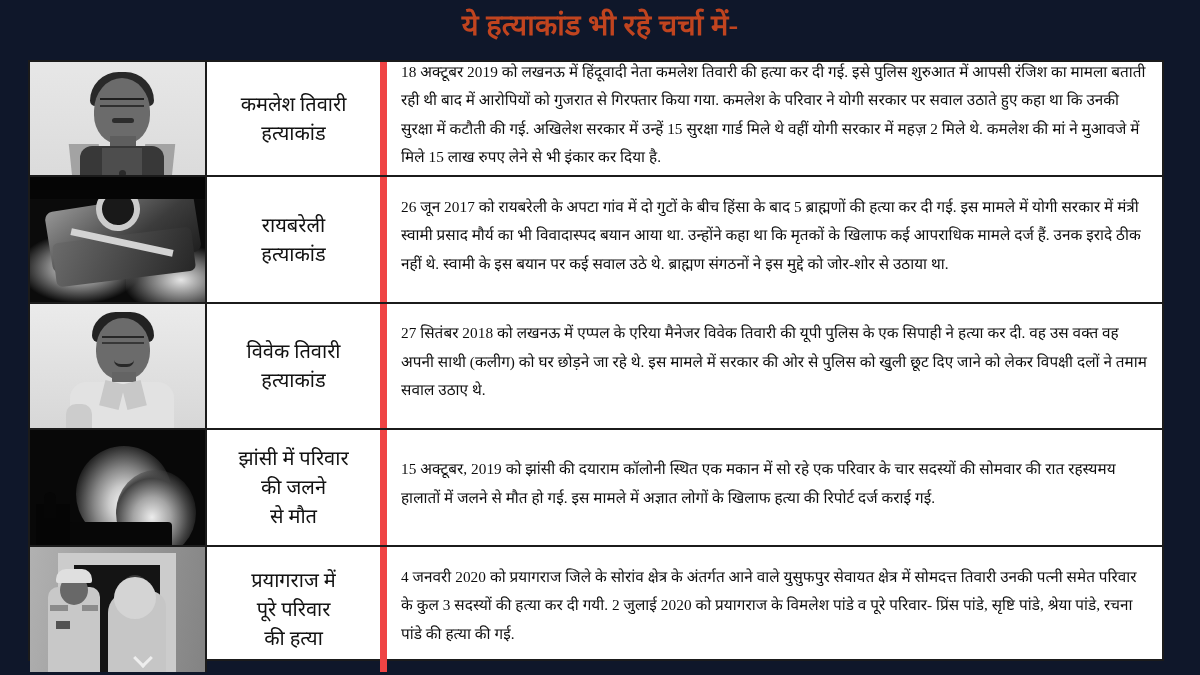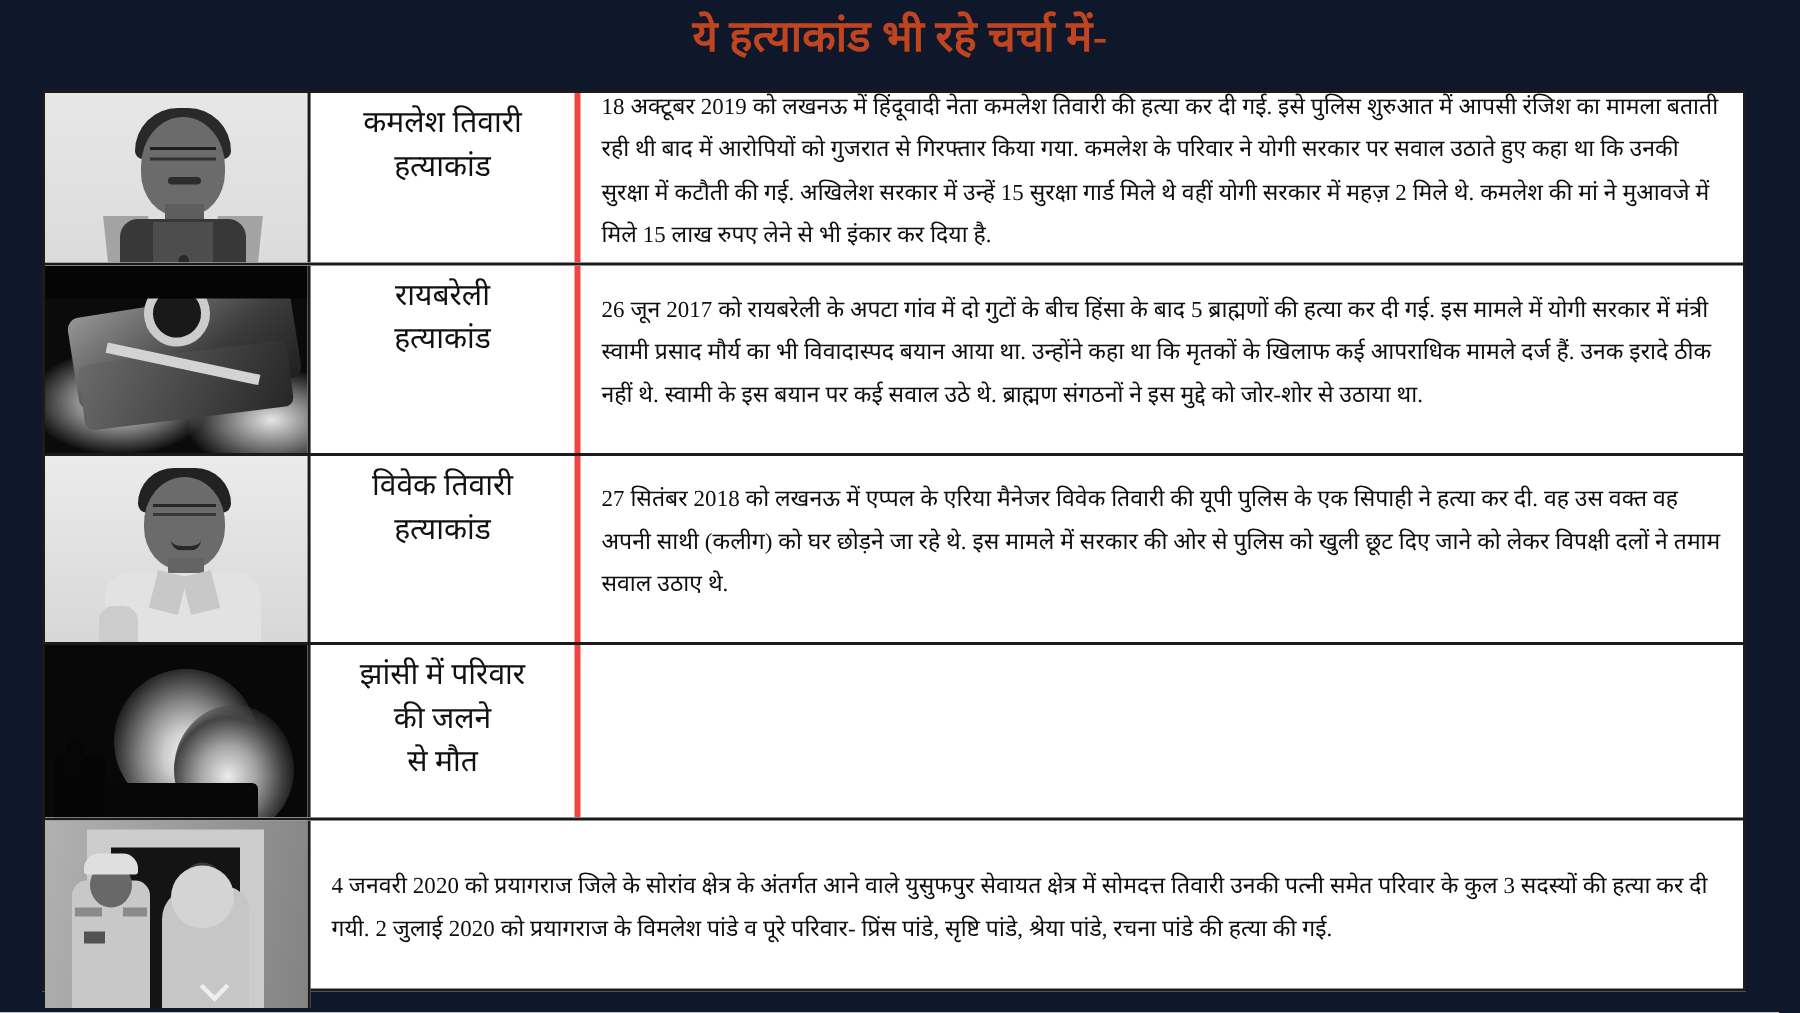--- a/index.html
+++ b/index.html
@@ -50,22 +50,23 @@
     border-right: 2px solid #1b1b1b;
   }
   .cell-photo .photo {
     position: absolute;
     inset: 0;
     filter: grayscale(100%);
   }
   .cell-label {
     width: 180px;
     flex: 0 0 180px;
-    border-right: 4px solid #ef4444;
+    border-right: 7px solid #ef4444;
     display: flex;
+    align-items: center;
     justify-content: center;
     padding: 6px 6px;
   }
   .cell-label .label-text {
     font-family: "Liberation Serif", "DejaVu Serif", serif;
     font-size: 20px;
     color: #111111;
     text-align: center;
     line-height: 1.45;
     white-space: pre-line;
@@ -233,39 +234,47 @@
             <div class="ph roof"></div>
           <div class="ph sil"></div>
             <div class="ph tower"></div>
         </div>
       </div>
       <div class="cell-label">
         <div class="label-text">झांसी में परिवार
 की जलने
 से मौत</div>
       </div>
+      <div class="cell-body">
+        <div class="body-text">15  अक्टूबर, 2019  को झांसी की दयाराम कॉलोनी स्थित एक मकान में सो रहे एक परिवार के चार सदस्यों की सोमवार की रात रहस्यमय हालातों में जलने से मौत हो गई. इस मामले में  अज्ञात लोगों के खिलाफ हत्या की रिपोर्ट दर्ज कराई गई.</div>
+      </div>
     </div>
 
     <div class="row" style="height:125px">
       <div class="cell-photo">
         <div class="photo ph p5">
           <div class="ph wall"></div>
             <div class="ph doorframe"></div>
             <div class="ph doordark"></div>
           <div class="ph person"></div>
             <div class="ph hoodin"></div>
             <div class="ph hood"></div>
           <div class="ph cop"></div>
             <div class="ph cophead"></div>
             <div class="ph cap"></div>
           <div class="ph badge"></div>
             <div class="ph epa"></div>
             <div class="ph epb"></div>
           <div class="ph chev"></div>
         </div>
       </div>
+      <div class="cell-label">
+        <div class="label-text">प्रयागराज में
+पूरे परिवार
+की हत्या</div>
+      </div>
       <div class="cell-body">
         <div class="body-text">4 जनवरी 2020 को प्रयागराज जिले के सोरांव क्षेत्र के अंतर्गत आने वाले युसुफपुर सेवायत क्षेत्र में सोमदत्त तिवारी उनकी पत्नी समेत परिवार के कुल 3 सदस्यों की हत्या कर दी गयी. 2 जुलाई 2020 को प्रयागराज के विमलेश पांडे व पूरे परिवार- प्रिंस पांडे, सृष्टि पांडे, श्रेया पांडे, रचना पांडे की हत्या की गई.</div>
       </div>
     </div>
 
   </div>
 </div>
 
 </body></html>

